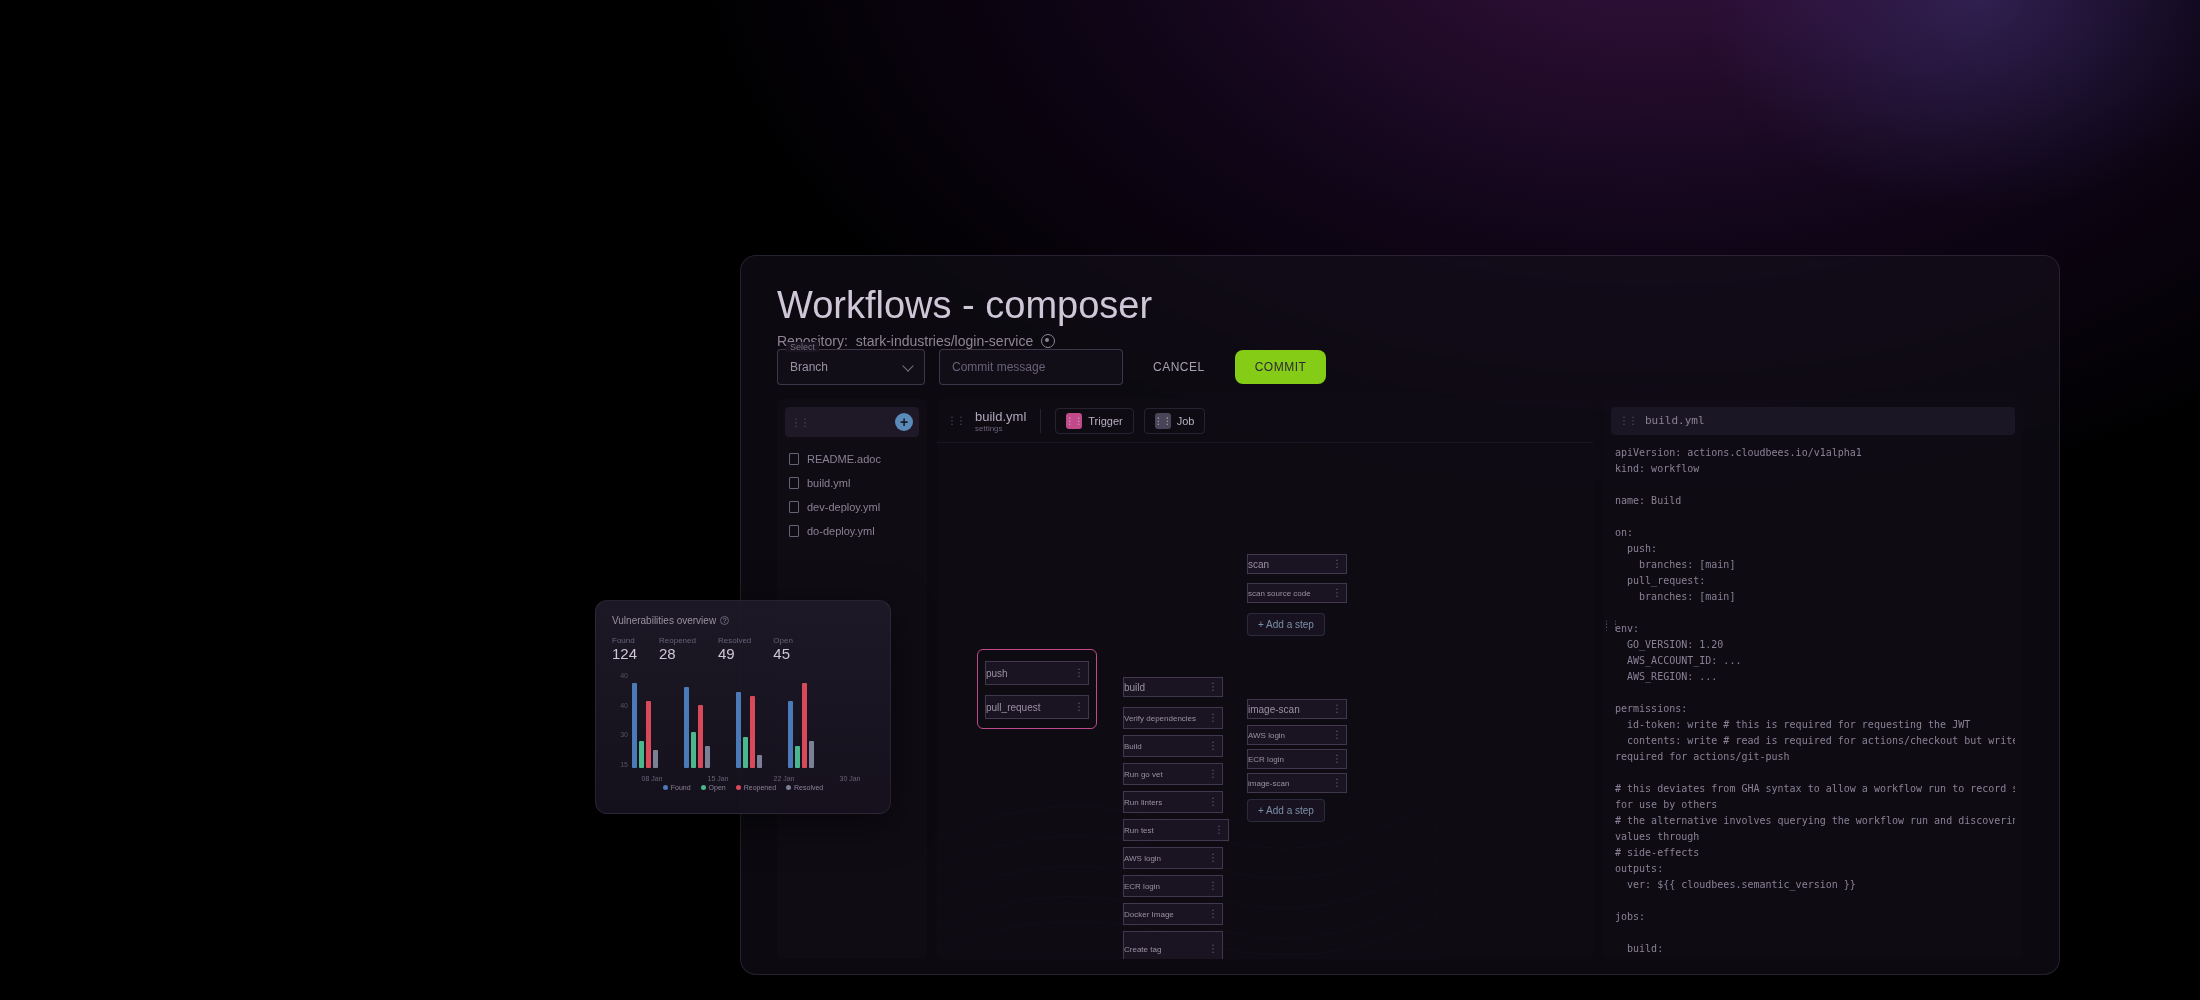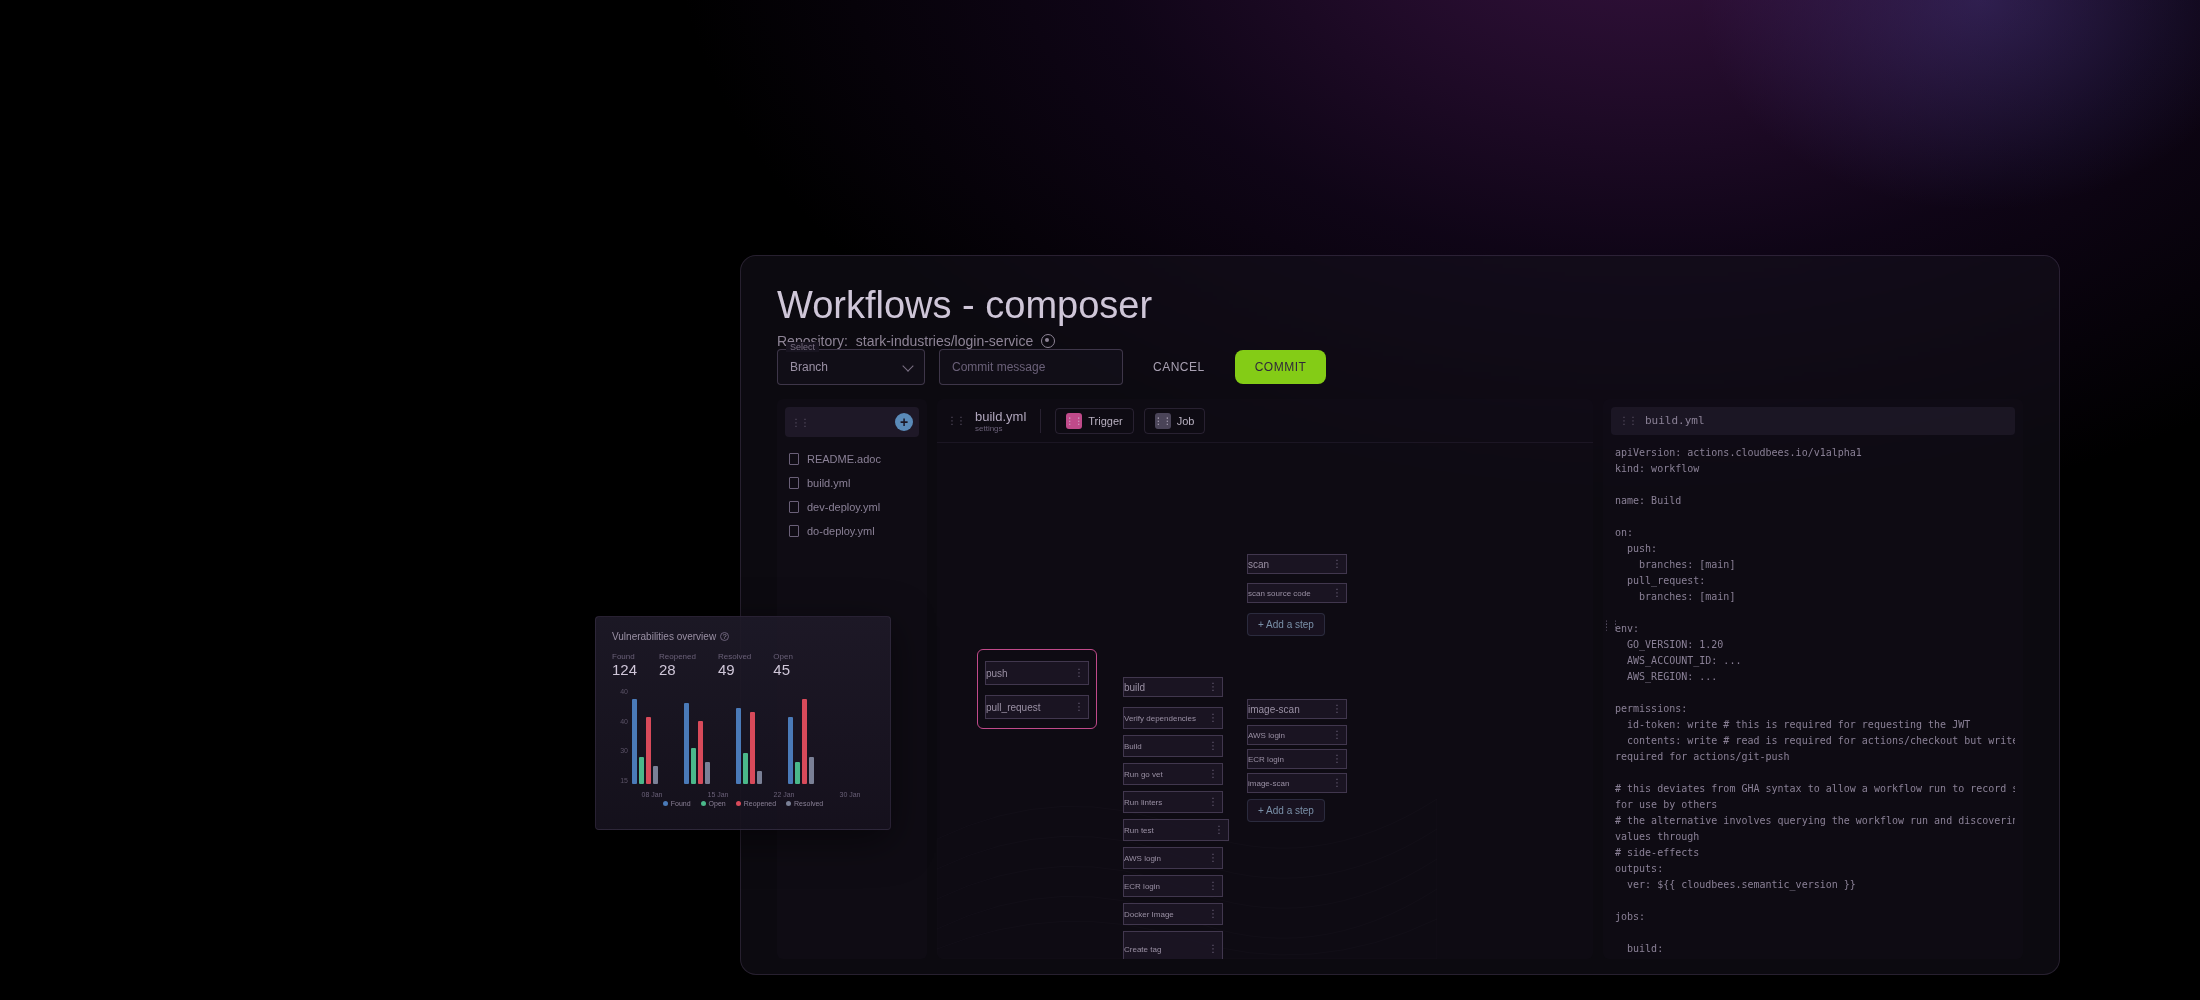--- a/index.html
+++ b/index.html
@@ -80,23 +80,22 @@
 .code-col { width: 420px; background: rgba(20,16,28,0.3); border-radius: 6px; padding: 8px; font-family: "SF Mono", Consolas, monospace; font-size: 10px; line-height: 1.6; color: #8a8096; }
 .code-hdr { height: 28px; background: rgba(40,34,52,0.5); border-radius: 4px; display: flex; align-items: center; padding: 0 8px; gap: 8px; margin-bottom: 10px; font-size: 11px; }
 .code-body { white-space: pre; padding: 0 4px; overflow: hidden; }
 
 
 .vuln-widget {
   position: absolute; left: 595px; top: 600px;
   width: 296px; height: 214px;
   background: linear-gradient(180deg, rgba(30,26,40,0.92), rgba(22,18,30,0.92));
   border: 1px solid rgba(120,100,140,0.2);
-  border-radius: 4px; padding: 14px 16px;
+  border-radius: 12px; padding: 14px 16px;
   box-shadow: 0 10px 40px rgba(0,0,0,0.5);
-  margin-top: 16px;
 }
 .vw-title { font-size: 10px; color: #9a90a4; margin-bottom: 10px; display: flex; align-items: center; gap: 4px; }
 .vw-title .q { width: 9px; height: 9px; border: 1px solid #6a6078; border-radius: 50%; font-size: 7px; display: flex; align-items: center; justify-content: center; }
 .vw-stats { display: flex; gap: 22px; margin-bottom: 10px; }
 .vw-stat { display: flex; flex-direction: column; }
 .vw-label { font-size: 8px; color: #6a6078; }
 .vw-val { font-size: 15px; color: #cfc6d8; }
 .vw-chart { position: relative; height: 110px; display: flex; align-items: flex-end; gap: 26px; padding-left: 20px; padding-bottom: 14px; }
 .vw-y { position: absolute; left: 0; top: 0; bottom: 14px; width: 16px; display: flex; flex-direction: column; justify-content: space-between; font-size: 7px; color: #5a5266; text-align: right; }
 .vw-bars { display: flex; align-items: flex-end; gap: 2px; }

